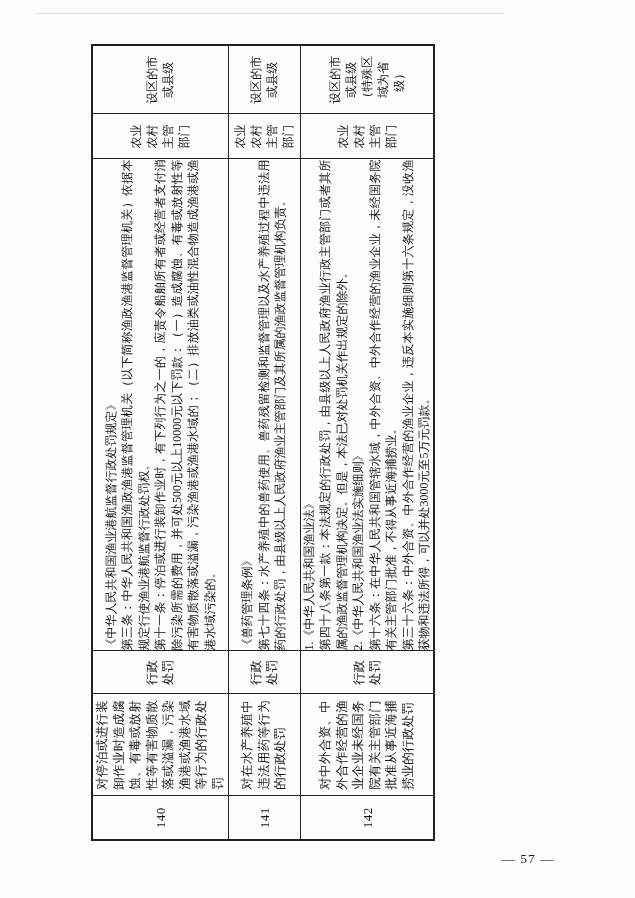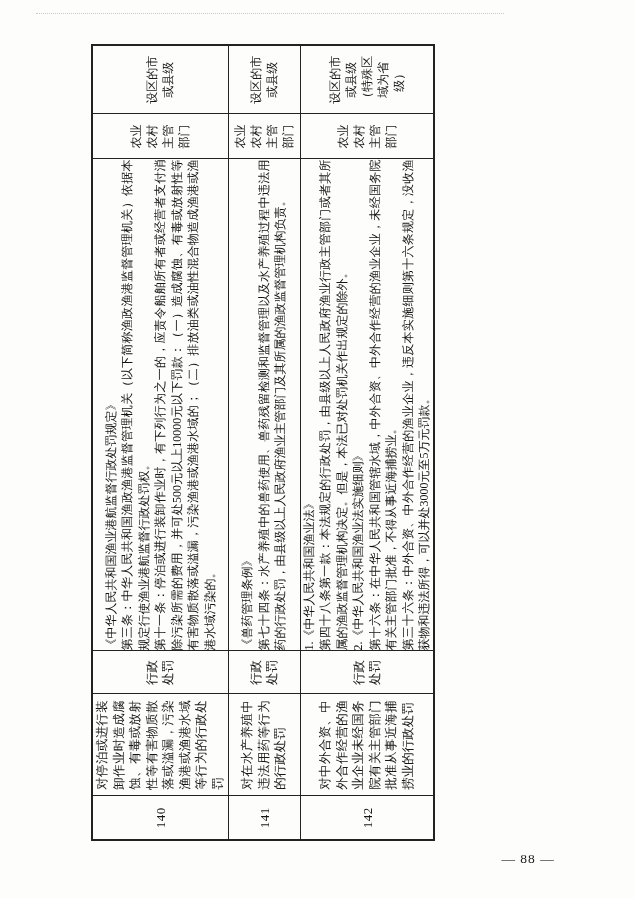--- a/index.html
+++ b/index.html
@@ -198,15 +198,15 @@
             <span class="authority-text">农业农村主管部门</span>
           </td>
           <td class="level-cell">
             <span class="level-text">设区的市或县级（特殊区域为省级）</span>
           </td>
         </tr>
       </tbody>
     </table>
   </div>
 
-  <div class="page-number">— 88 —</div>
+  <div class="page-number">— 57 —</div>
 
 </div>
 
 </body></html>

